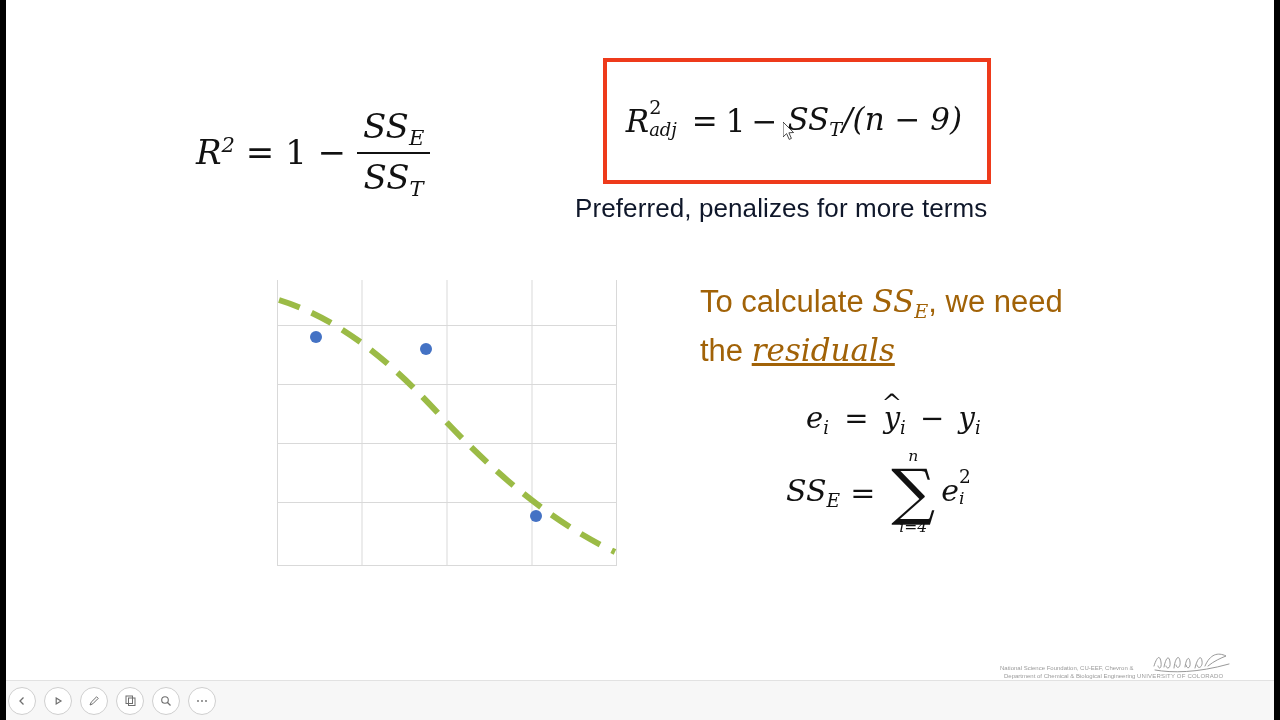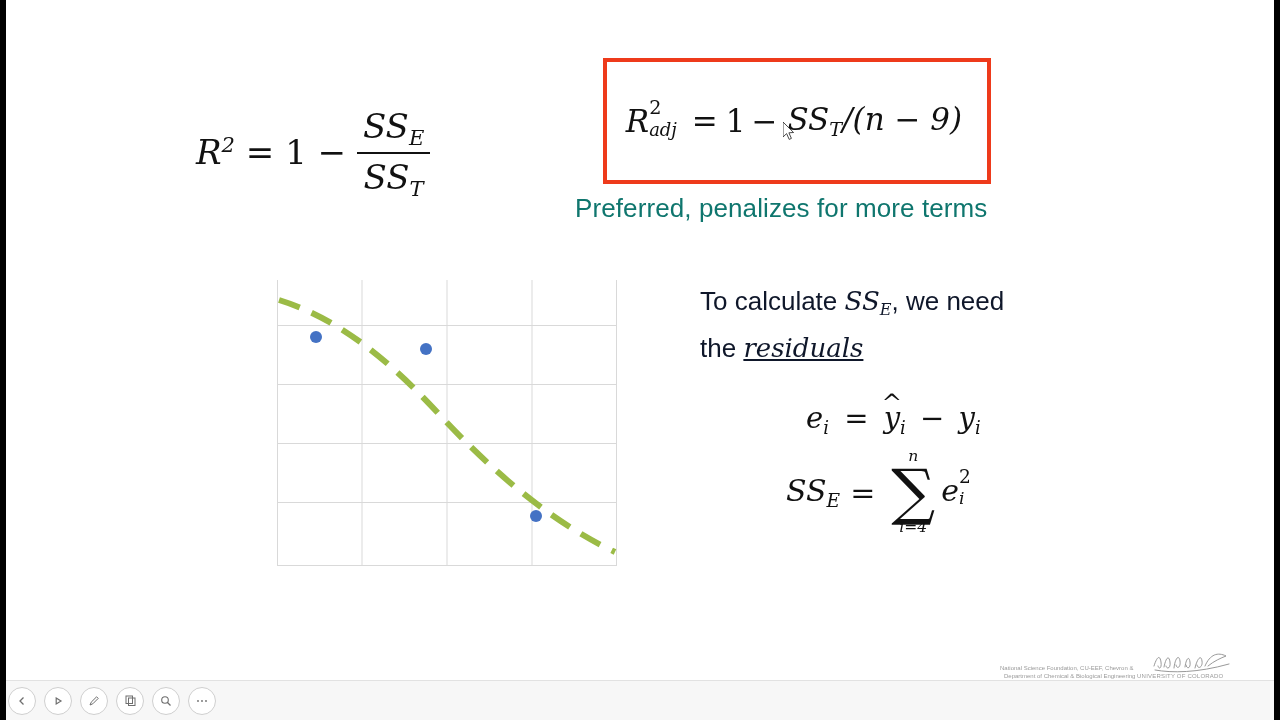--- a/index.html
+++ b/index.html
@@ -118,33 +118,33 @@
     font-size: 0.58em;
     font-style: italic;
   }
 
   #preferred-caption {
     position: absolute;
     left: 575px;
     top: 193px;
     font-size: 26px;
     font-family: "Liberation Sans", sans-serif;
-    color: #0f766e;
+    color: #0f172a;
     letter-spacing: 0.1px;
   }
 
   
   #residuals-text {
     position: absolute;
     left: 700px;
     top: 282px;
     width: 400px;
-    font-size: 26px;
+    font-size: 31px;
     line-height: 39px;
-    color: #0f172a;
+    color: #a16207;
   }
   #residuals-text .inline-math {
     font-family: "DejaVu Serif", "Liberation Serif", serif;
     font-style: italic;
   }
   .underlined-italic {
     font-style: italic;
     text-decoration: underline;
     font-family: "DejaVu Serif", "Liberation Serif", serif;
     margin-top: 24px;

